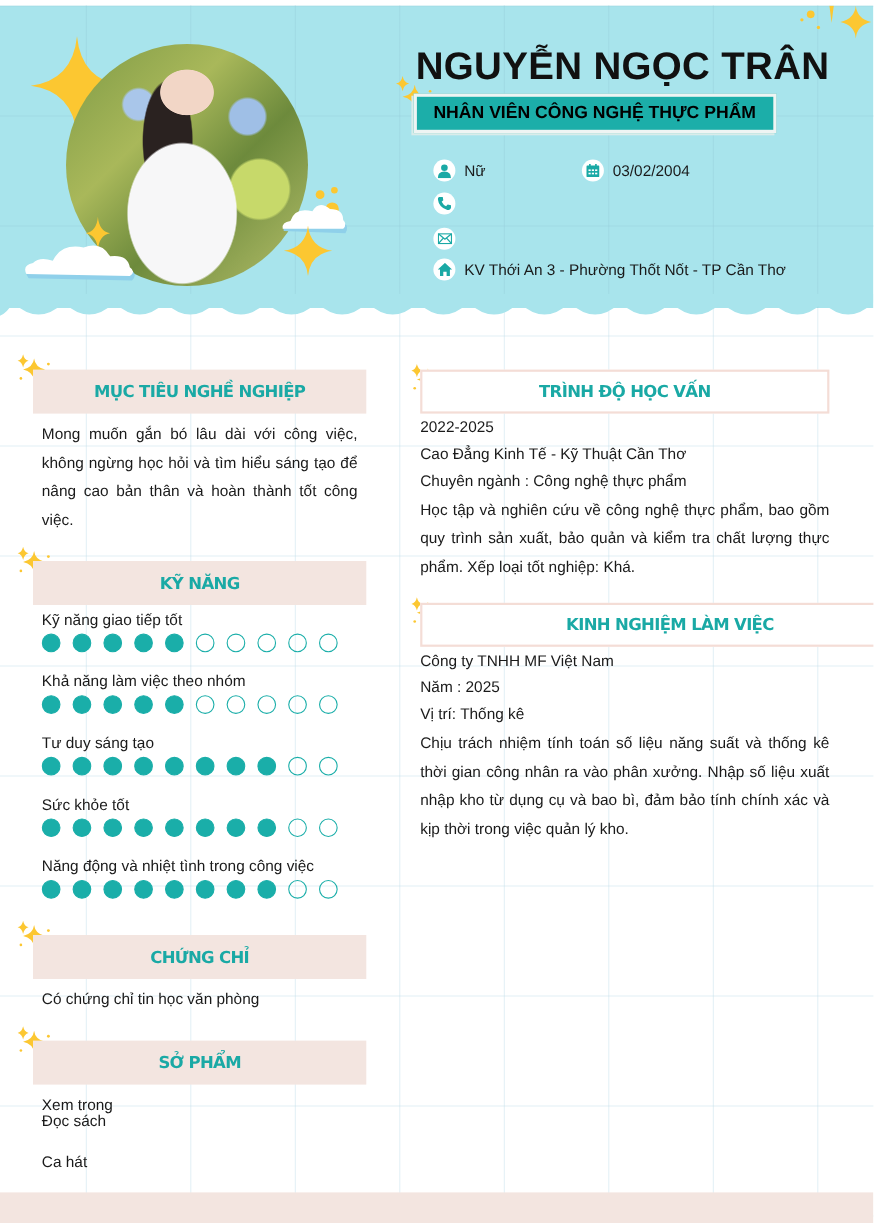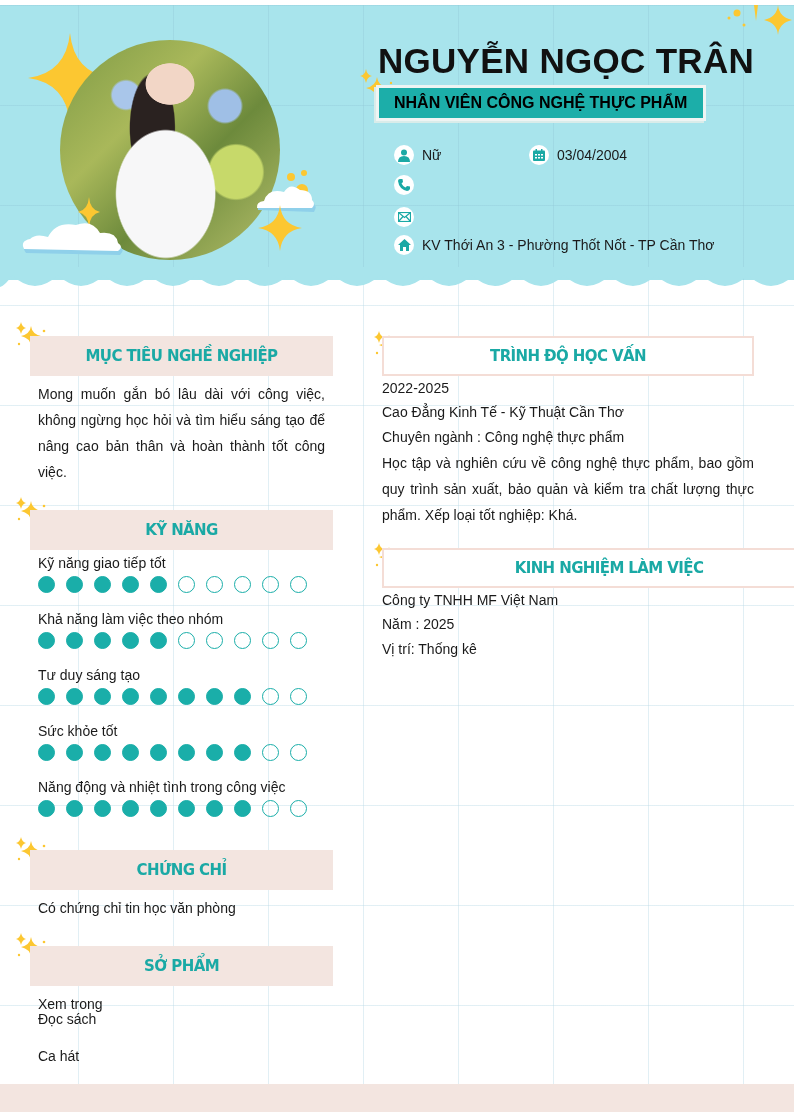--- a/index.html
+++ b/index.html
@@ -155,21 +155,21 @@
           <g fill="#fff">
             <rect x="2" y="5" width="2" height="1.5"></rect>
             <rect x="5" y="5" width="2" height="1.5"></rect>
             <rect x="8" y="5" width="2" height="1.5"></rect>
             <rect x="2" y="8" width="2" height="1.5"></rect>
             <rect x="5" y="8" width="2" height="1.5"></rect>
             <rect x="8" y="8" width="2" height="1.5"></rect>
           </g>
         </svg>
     </span>
-    <span>03/04/2004</span>
+    <span>03/02/2004</span>
   </div>
   <div class="info-row" style="left:394px;top:170px;">
     <span class="info-icon">
       <svg width="12" height="12" viewBox="0 0 12 12">
           <path d="M2,0 L4.5,0 L5,3 L3.5,4.5 Q5,7.5 7.5,8.5 L9,7 L12,7.5 L12,10 Q11,12 9,12 Q1,10 0,2 Q0,0 2,0 Z" fill="#1aa9a5"></path>
         </svg>
     </span>
     <span></span>
   </div>
   <div class="info-row" style="left:394px;top:202px;">
@@ -314,15 +314,16 @@
     <path d="M7,2 Q8,7 12,8 Q8,9 7,14 Q6,9 2,8 Q6,7 7,2 Z" fill="#fcc731"></path>
     <path d="M17,6 Q18,14 27,16 Q18,18 17,26 Q16,18 7,16 Q16,14 17,6 Z" fill="#fcc731"></path>
     <path d="M27,18 Q28,23 32,24 Q28,25 27,30 Q26,25 22,24 Q26,23 27,18 Z" fill="#fcc731"></path>
     <circle cx="30" cy="11" r="1.3" fill="#fcc731"></circle>
       <circle cx="5" cy="24" r="1.2" fill="#fcc731"></circle>
   </svg>
   <div class="sec-head outline" style="left:382px;top:543px;width:440px;padding-left:14px;">KINH NGHIỆM LÀM VIỆC</div>
   <div class="text" style="left:382px;top:587px;">Công ty TNHH MF Việt Nam</div>
   <div class="text" style="left:382px;top:611px;">Năm : 2025</div>
   <div class="text" style="left:382px;top:636px;">Vị trí: Thống kê</div>
+  <div class="text justify" style="left:382px;top:657px;width:372px;">Chịu trách nhiệm tính toán số liệu năng suất và thống kê thời gian công nhân ra vào phân xưởng. Nhập số liệu xuất nhập kho từ dụng cụ và bao bì, đảm bảo tính chính xác và kịp thời trong việc quản lý kho.</div>
 
   <div class="footer"></div>
 </div>
 
 </body></html>

